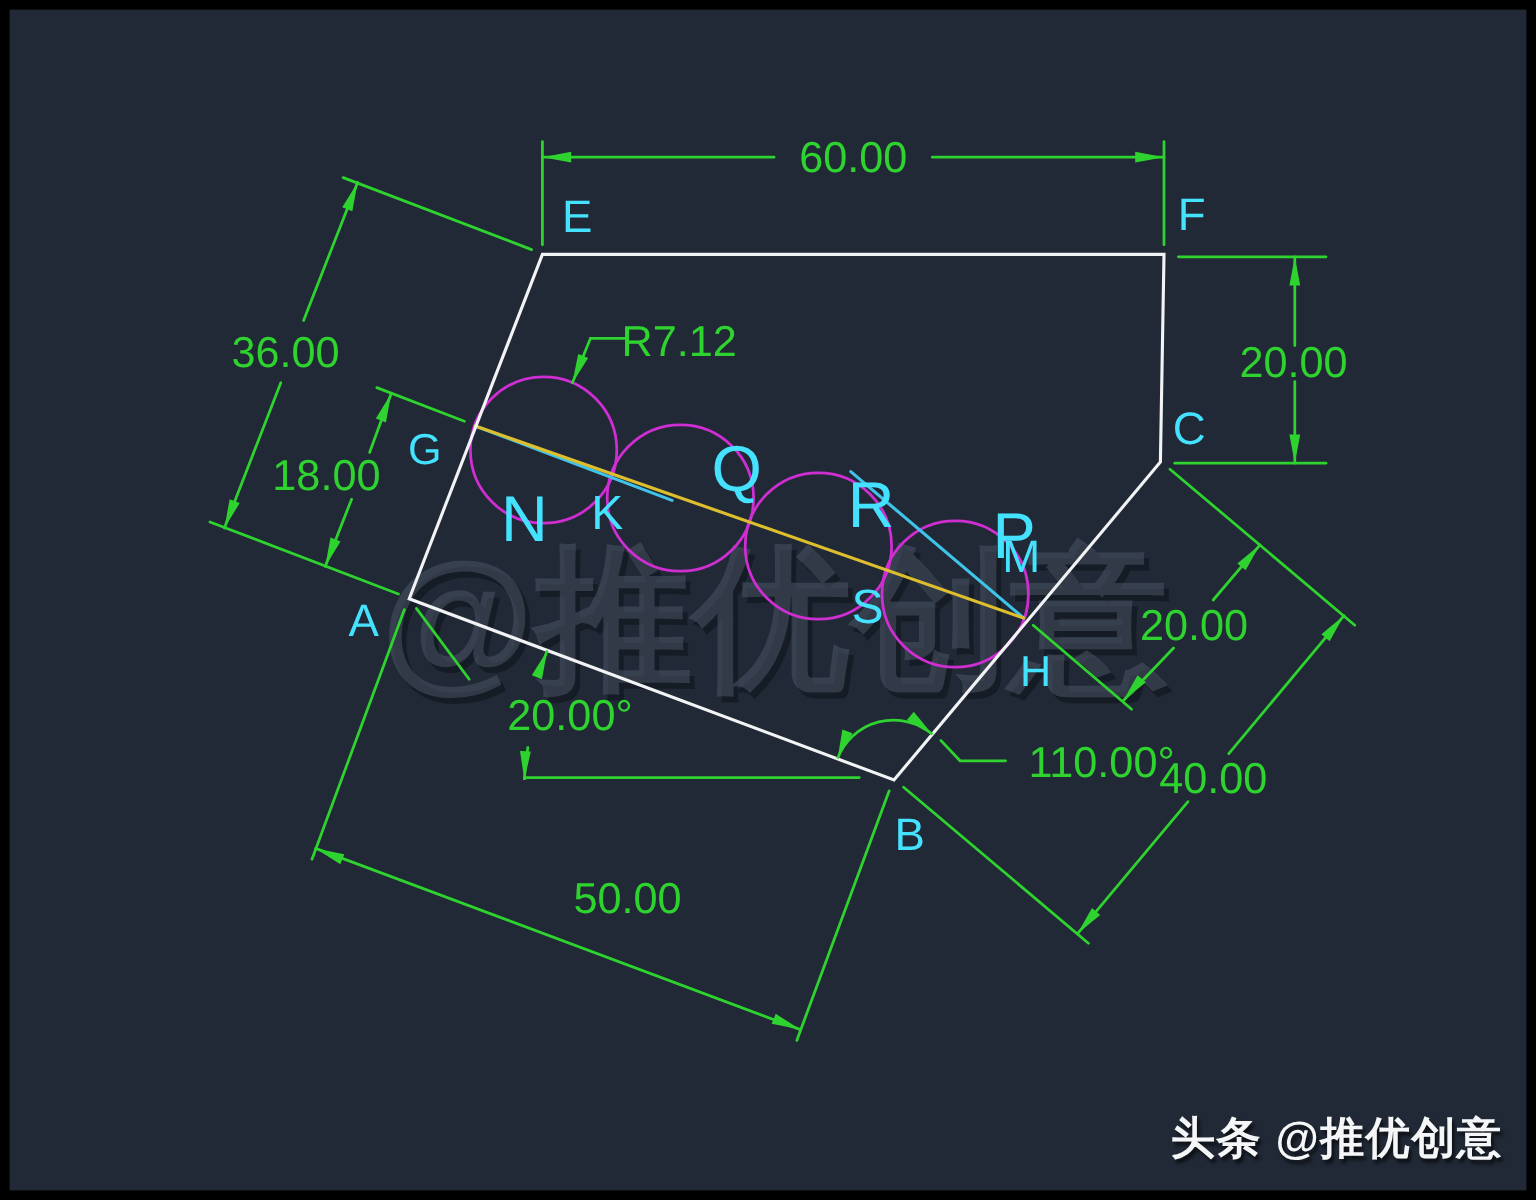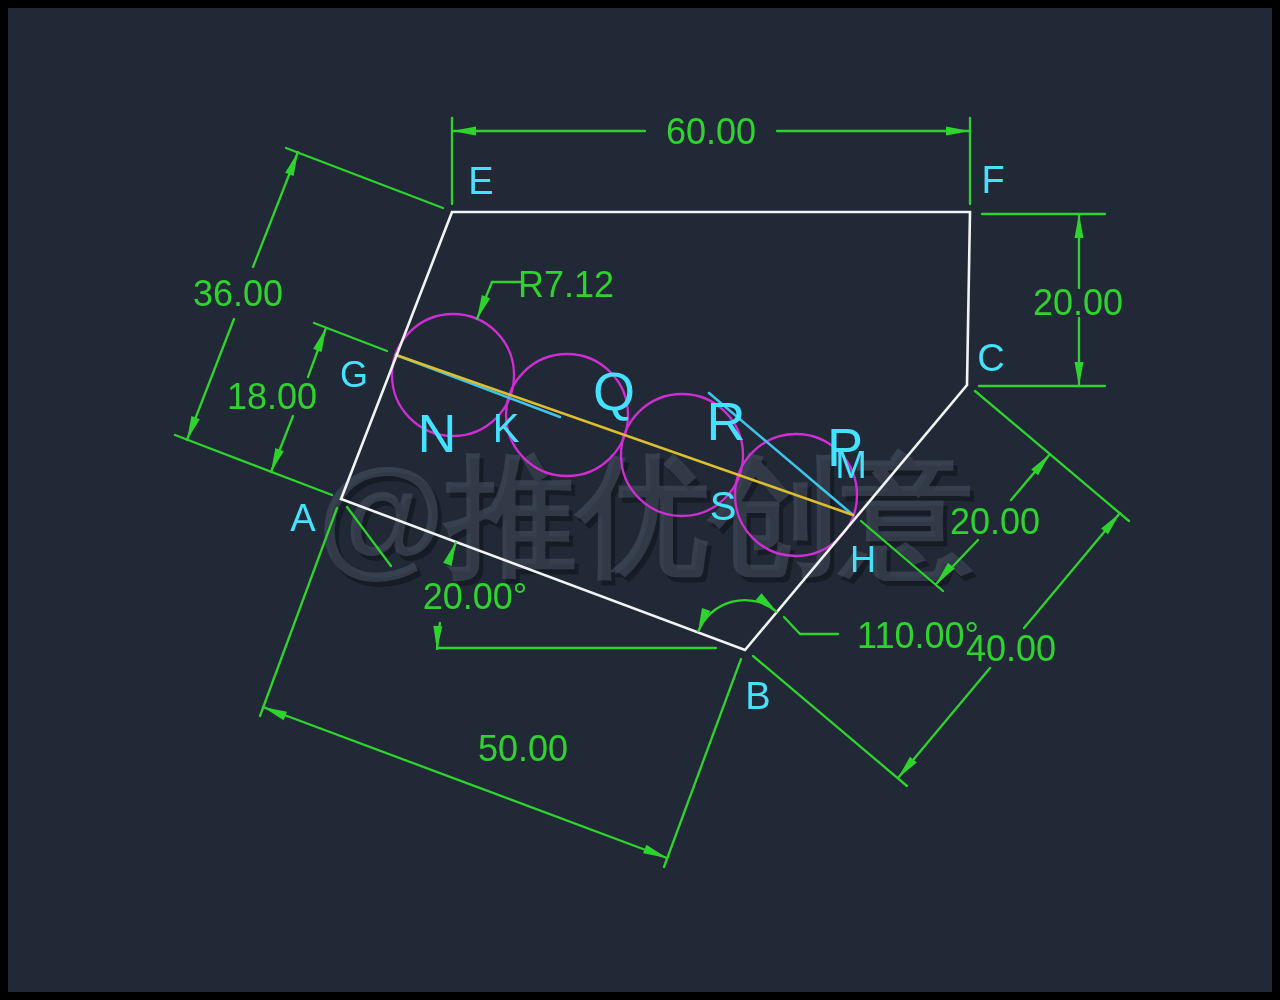--- a/index.html
+++ b/index.html
@@ -99,13 +99,14 @@
       <text x="354" y="374" font-size="36" fill="#45e2ff" text-anchor="middle" dominant-baseline="central" font-family="&quot;Liberation Sans&quot;,sans-serif">G</text>
       <text x="863" y="559" font-size="36" fill="#45e2ff" text-anchor="middle" dominant-baseline="central" font-family="&quot;Liberation Sans&quot;,sans-serif">H</text>
       <text x="437" y="433" font-size="54" fill="#45e2ff" text-anchor="middle" dominant-baseline="central" font-family="&quot;Liberation Sans&quot;,sans-serif">N</text>
       <text x="506" y="428" font-size="40" fill="#45e2ff" text-anchor="middle" dominant-baseline="central" font-family="&quot;Liberation Sans&quot;,sans-serif">K</text>
       <text x="614" y="391" font-size="54" fill="#45e2ff" text-anchor="middle" dominant-baseline="central" font-family="&quot;Liberation Sans&quot;,sans-serif">Q</text>
       <text x="726" y="421" font-size="54" fill="#45e2ff" text-anchor="middle" dominant-baseline="central" font-family="&quot;Liberation Sans&quot;,sans-serif">R</text>
       <text x="845" y="447" font-size="54" fill="#45e2ff" text-anchor="middle" dominant-baseline="central" font-family="&quot;Liberation Sans&quot;,sans-serif">P</text>
       <text x="723" y="506" font-size="40" fill="#45e2ff" text-anchor="middle" dominant-baseline="central" font-family="&quot;Liberation Sans&quot;,sans-serif">S</text>
       <text x="851" y="465" font-size="38" fill="#45e2ff" text-anchor="middle" dominant-baseline="central" font-family="&quot;Liberation Sans&quot;,sans-serif">M</text>
     </svg>
+  <div class="corner-wm">头条 @推优创意</div>
 </div>
 
 </body></html>

